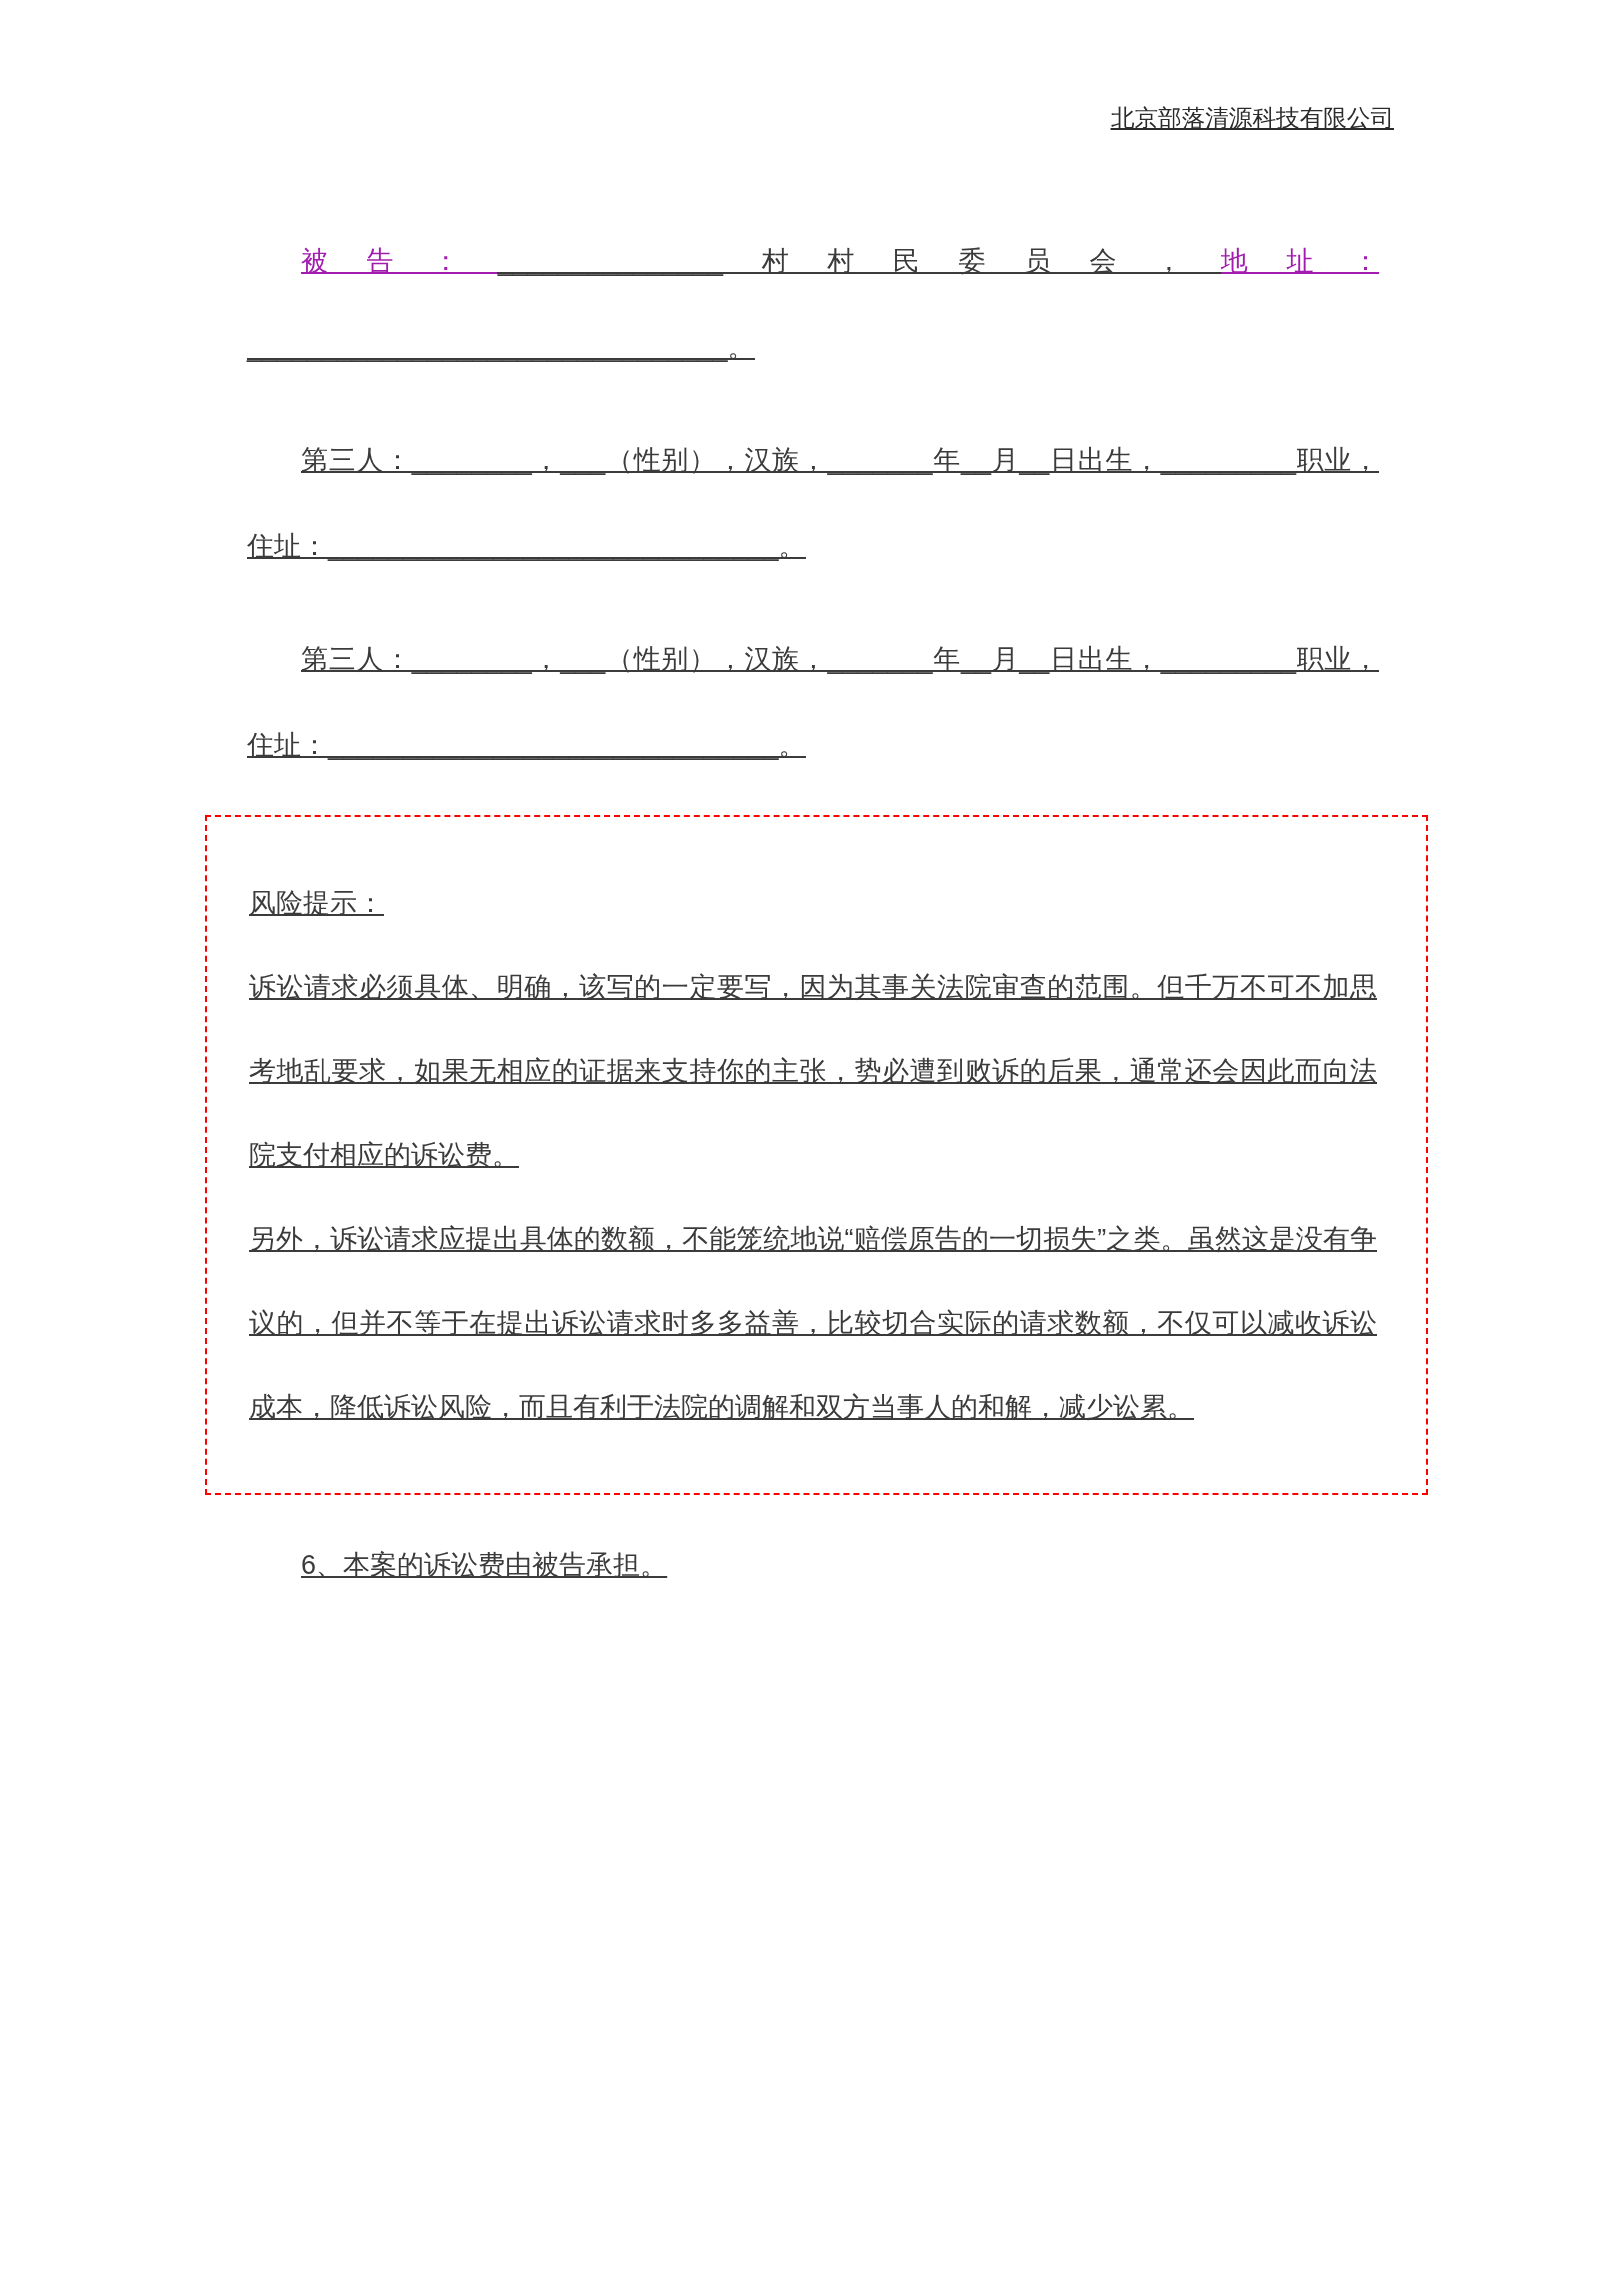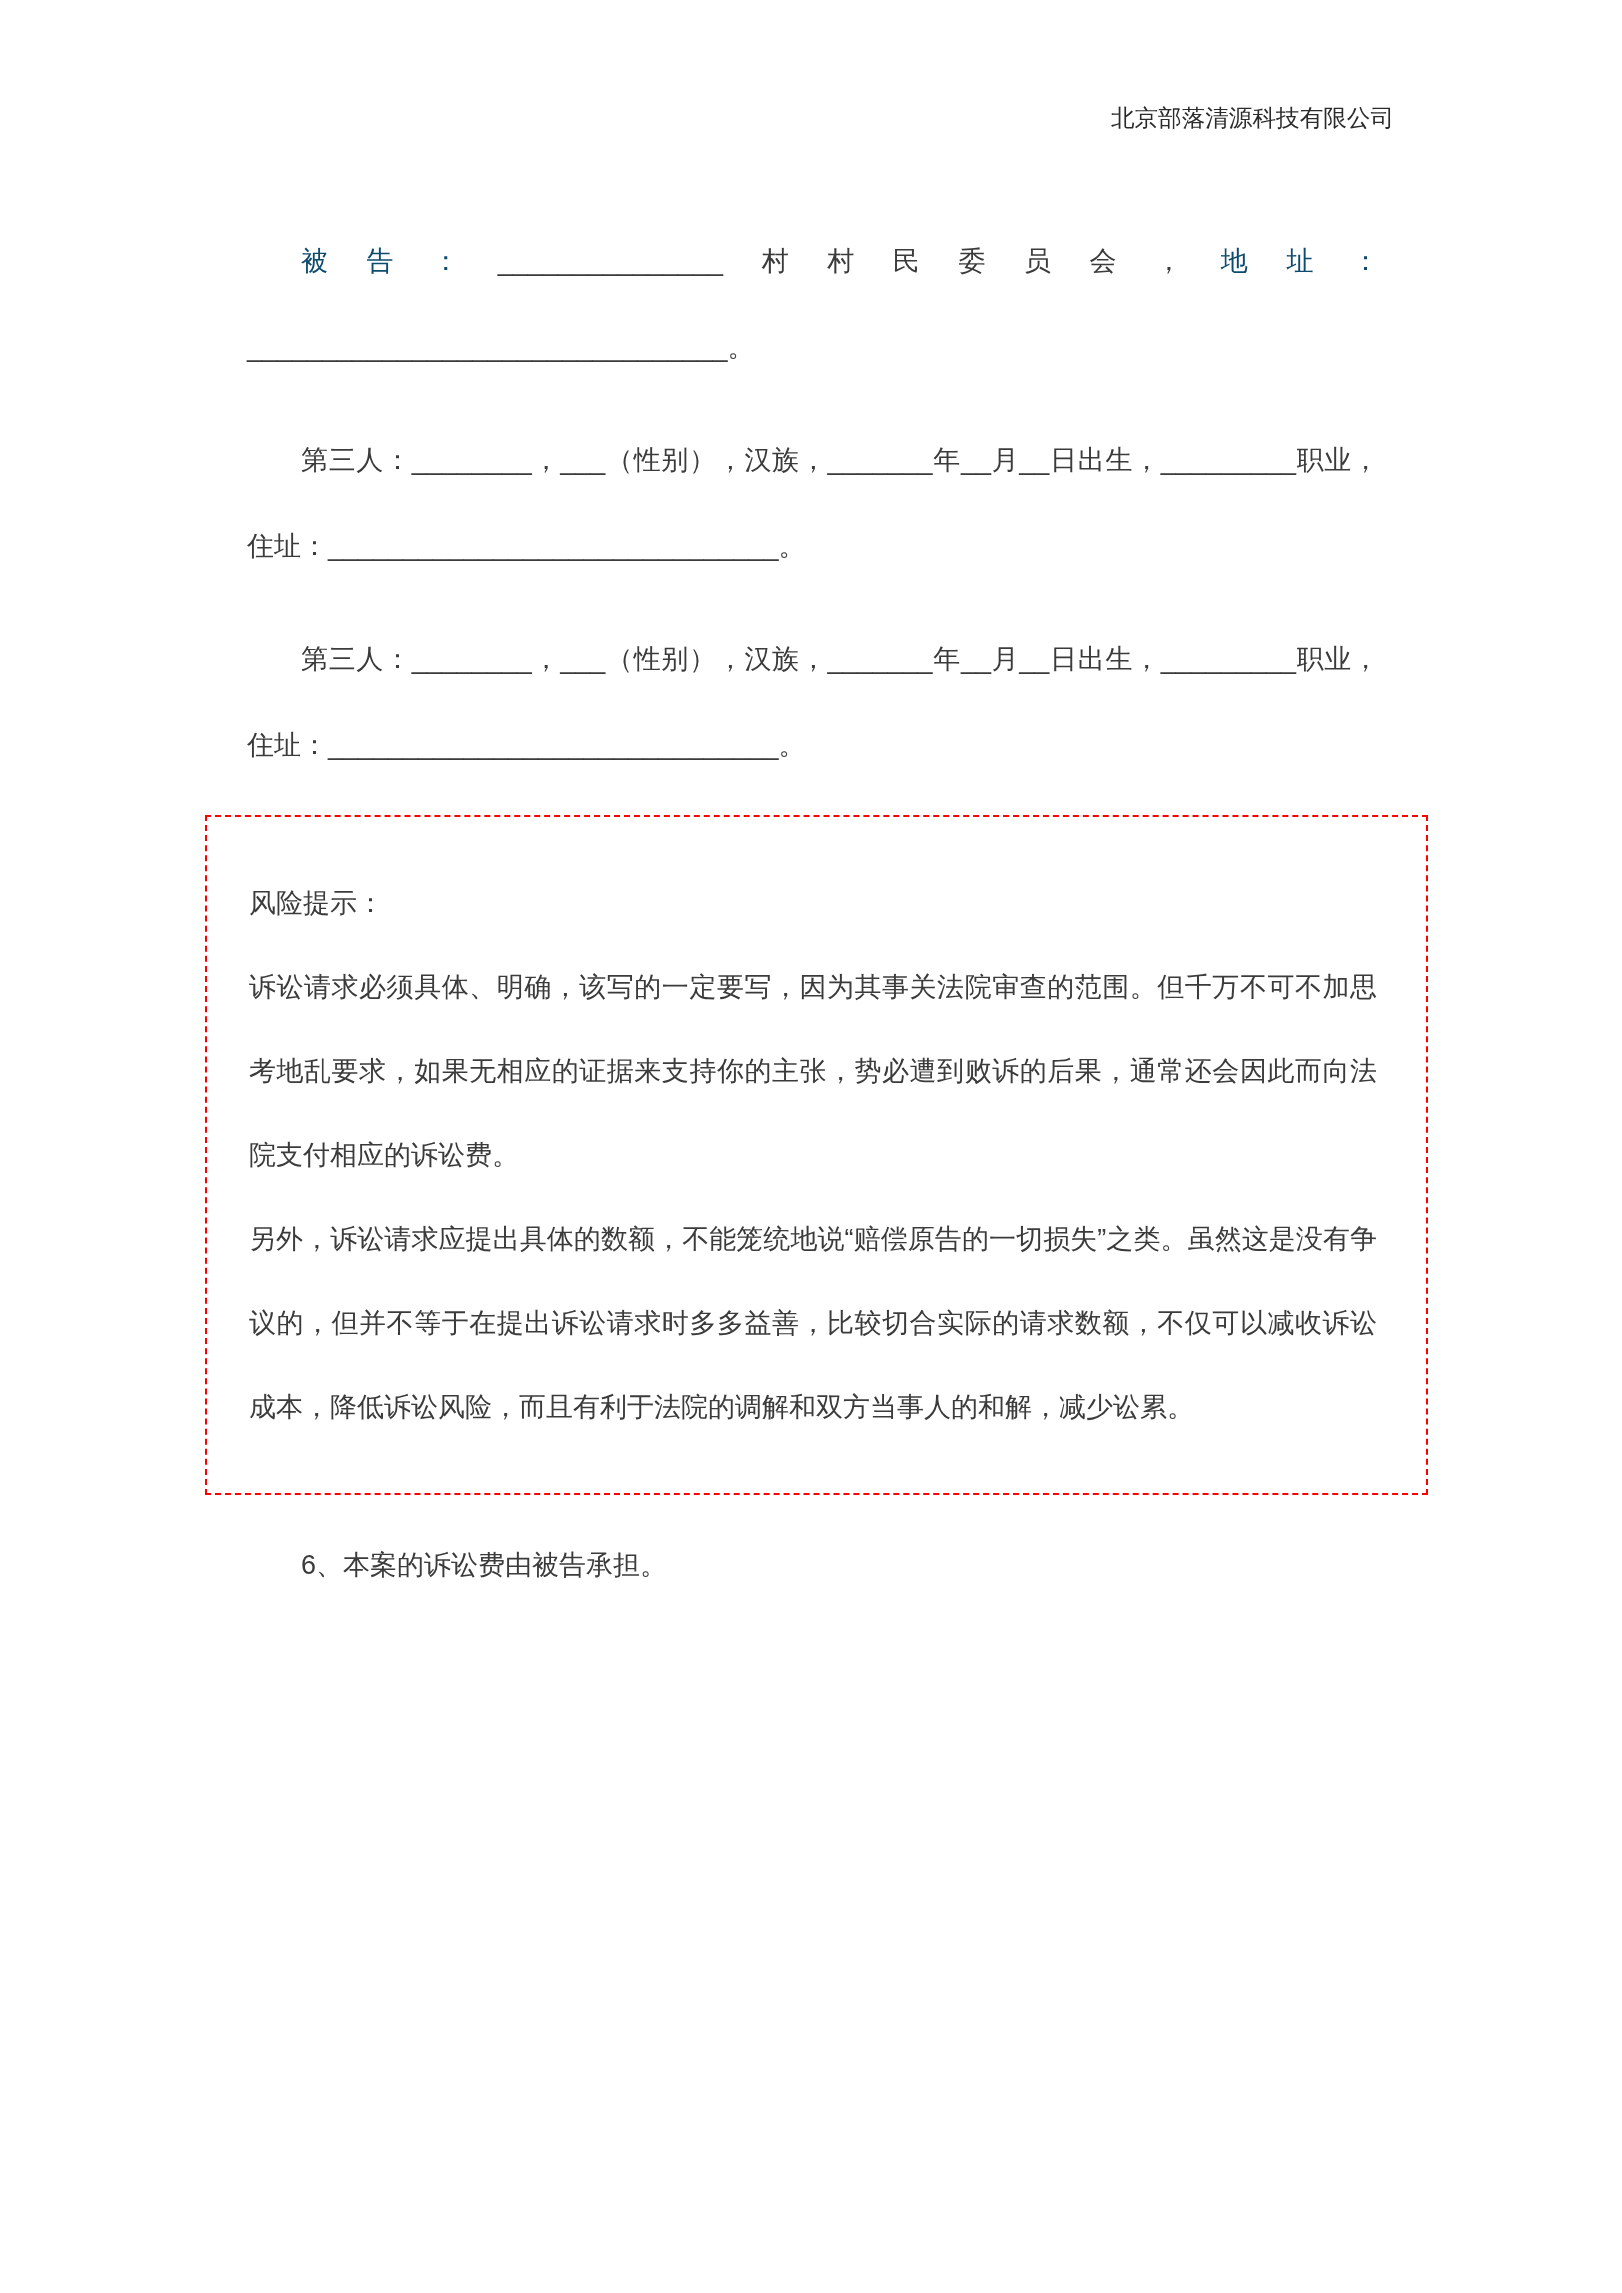--- a/index.html
+++ b/index.html
@@ -1,15 +1,15 @@
 <!DOCTYPE html>
 <html style="font-size:14.5px"><head>
 <meta charset="utf-8">
 <style>
-  * { margin: 0; padding: 0; box-sizing: border-box; }
+  * { margin: 0; padding: 0; box-sizing: border-box; text-decoration: underline; }
   html, body { background: #ffffff; }
   .page {
     position: relative;
     width: 1623px;
     height: 2294px;
     margin: 0 auto;
     background: #ffffff;
     font-family: "Liberation Sans", "DejaVu Sans", sans-serif;
     color: #3b3b3b;
     overflow: hidden;
@@ -25,21 +25,21 @@
     margin: 84px 244px 0 247px;
     font-size: 27px;
   }
   .para {
     line-height: 86px;
     text-align: justify;
     margin-bottom: 27px;
     word-break: normal;
   }
   .indent { text-indent: 2em; }
-  .blue { color: #0c4a6e; }
+  .blue { color: #a21caf; }
   .bold { font-weight: bold; }
   .risk-box {
     border: 2.7px dashed #ff0000;
     margin: 0 -49px 27px -42px;
     padding: 44px 49px 44px 42px;
   }
   .risk-box p {
     line-height: 84px;
     text-align: justify;
   }

